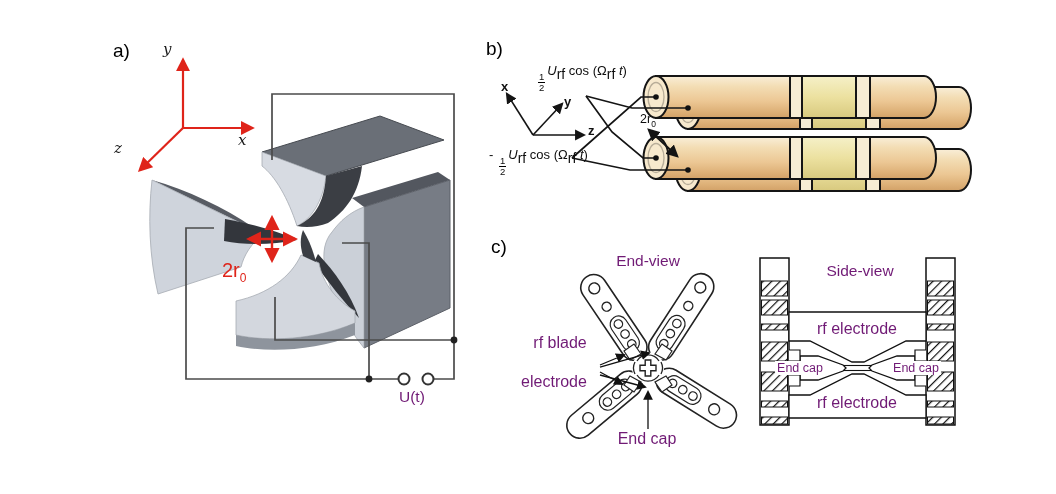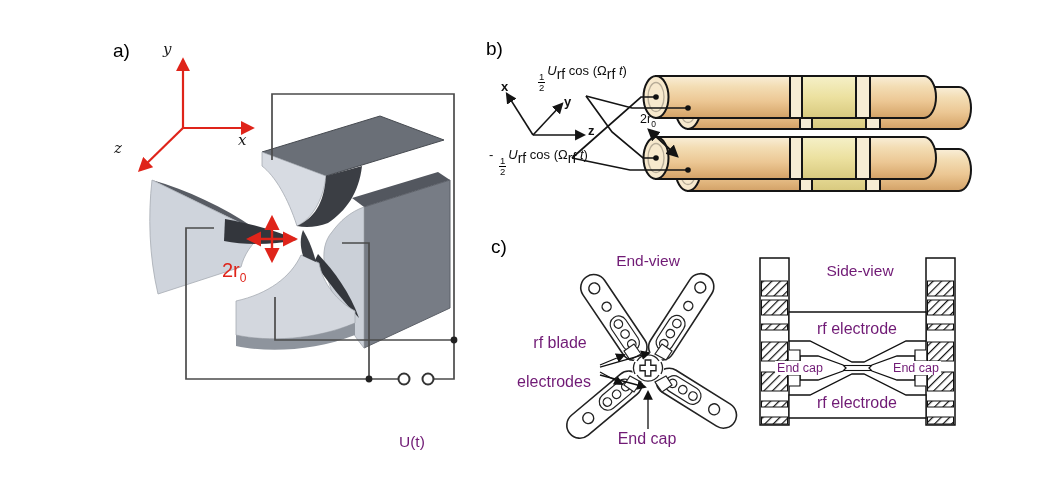--- a/index.html
+++ b/index.html
@@ -13,21 +13,21 @@
   .vlabel{font-size:13px;color:#0d0d0d;}
   .vlabel sub{font-size:14px;}
   .it{font-style:italic;}
   .frac{display:inline-flex;flex-direction:column;align-items:center;vertical-align:-5px;
         font-size:9.5px;line-height:1.05;margin:0 2px;}
   .fd{border-top:1px solid #000;padding:0 1px;}
   .gap-a{font-size:20px;color:#df241a;}
   .gap-a sub{font-size:12px;}
   .gap-b{font-size:12.5px;color:#0d0d0d;}
   .gap-b sub{font-size:8.5px;}
-  .ut{font-size:15.5px;margin-top:45px;}
+  .ut{font-size:15.5px;}
   .view-title{font-size:15.5px;font-weight:500;transform:translateX(-50%);}
   .small-lbl{font-size:16px;transform:translateX(-50%);}
   .endcap-side{font-size:12.5px;background:#fff;padding:0 2px;transform:translateX(-50%);}
 </style>
 </head>
 <body>
 
 <div class="canvas">
 
   <svg style="left:100px;top:30px" width="380" height="390" viewBox="100 30 380 390">
@@ -299,20 +299,20 @@
     <span>- </span><span class="frac">
         <span class="fn">1</span>
         <span class="fd">2</span>
       </span><span class="it">U</span><sub>rf</sub><span> cos (Ω</span><sub>rf</sub><span class="it"> t</span><span>)</span>
   </div>
   <div class="lbl gap-b" style="left:640px;top:112px"><span>2r</span><sub>0</sub></div>
 
   <div class="lbl view-title" style="left:648px;top:252px">End-view</div>
   <div class="lbl view-title" style="left:860px;top:262px">Side-view</div>
   <div class="lbl small-lbl" style="left:560px;top:334px">rf blade</div>
-  <div class="lbl small-lbl" style="left:554px;top:373px">electrodes</div>
+  <div class="lbl small-lbl" style="left:554px;top:373px">electrode</div>
   <div class="lbl small-lbl" style="left:647px;top:430px">End cap</div>
   <div class="lbl small-lbl" style="left:857px;top:320px">rf electrode</div>
   <div class="lbl small-lbl" style="left:857px;top:394px">rf electrode</div>
   <div class="lbl endcap-side" style="left:800px;top:361px">End cap</div>
   <div class="lbl endcap-side" style="left:916px;top:361px">End cap</div>
 
 </div>
 
 </body></html>

